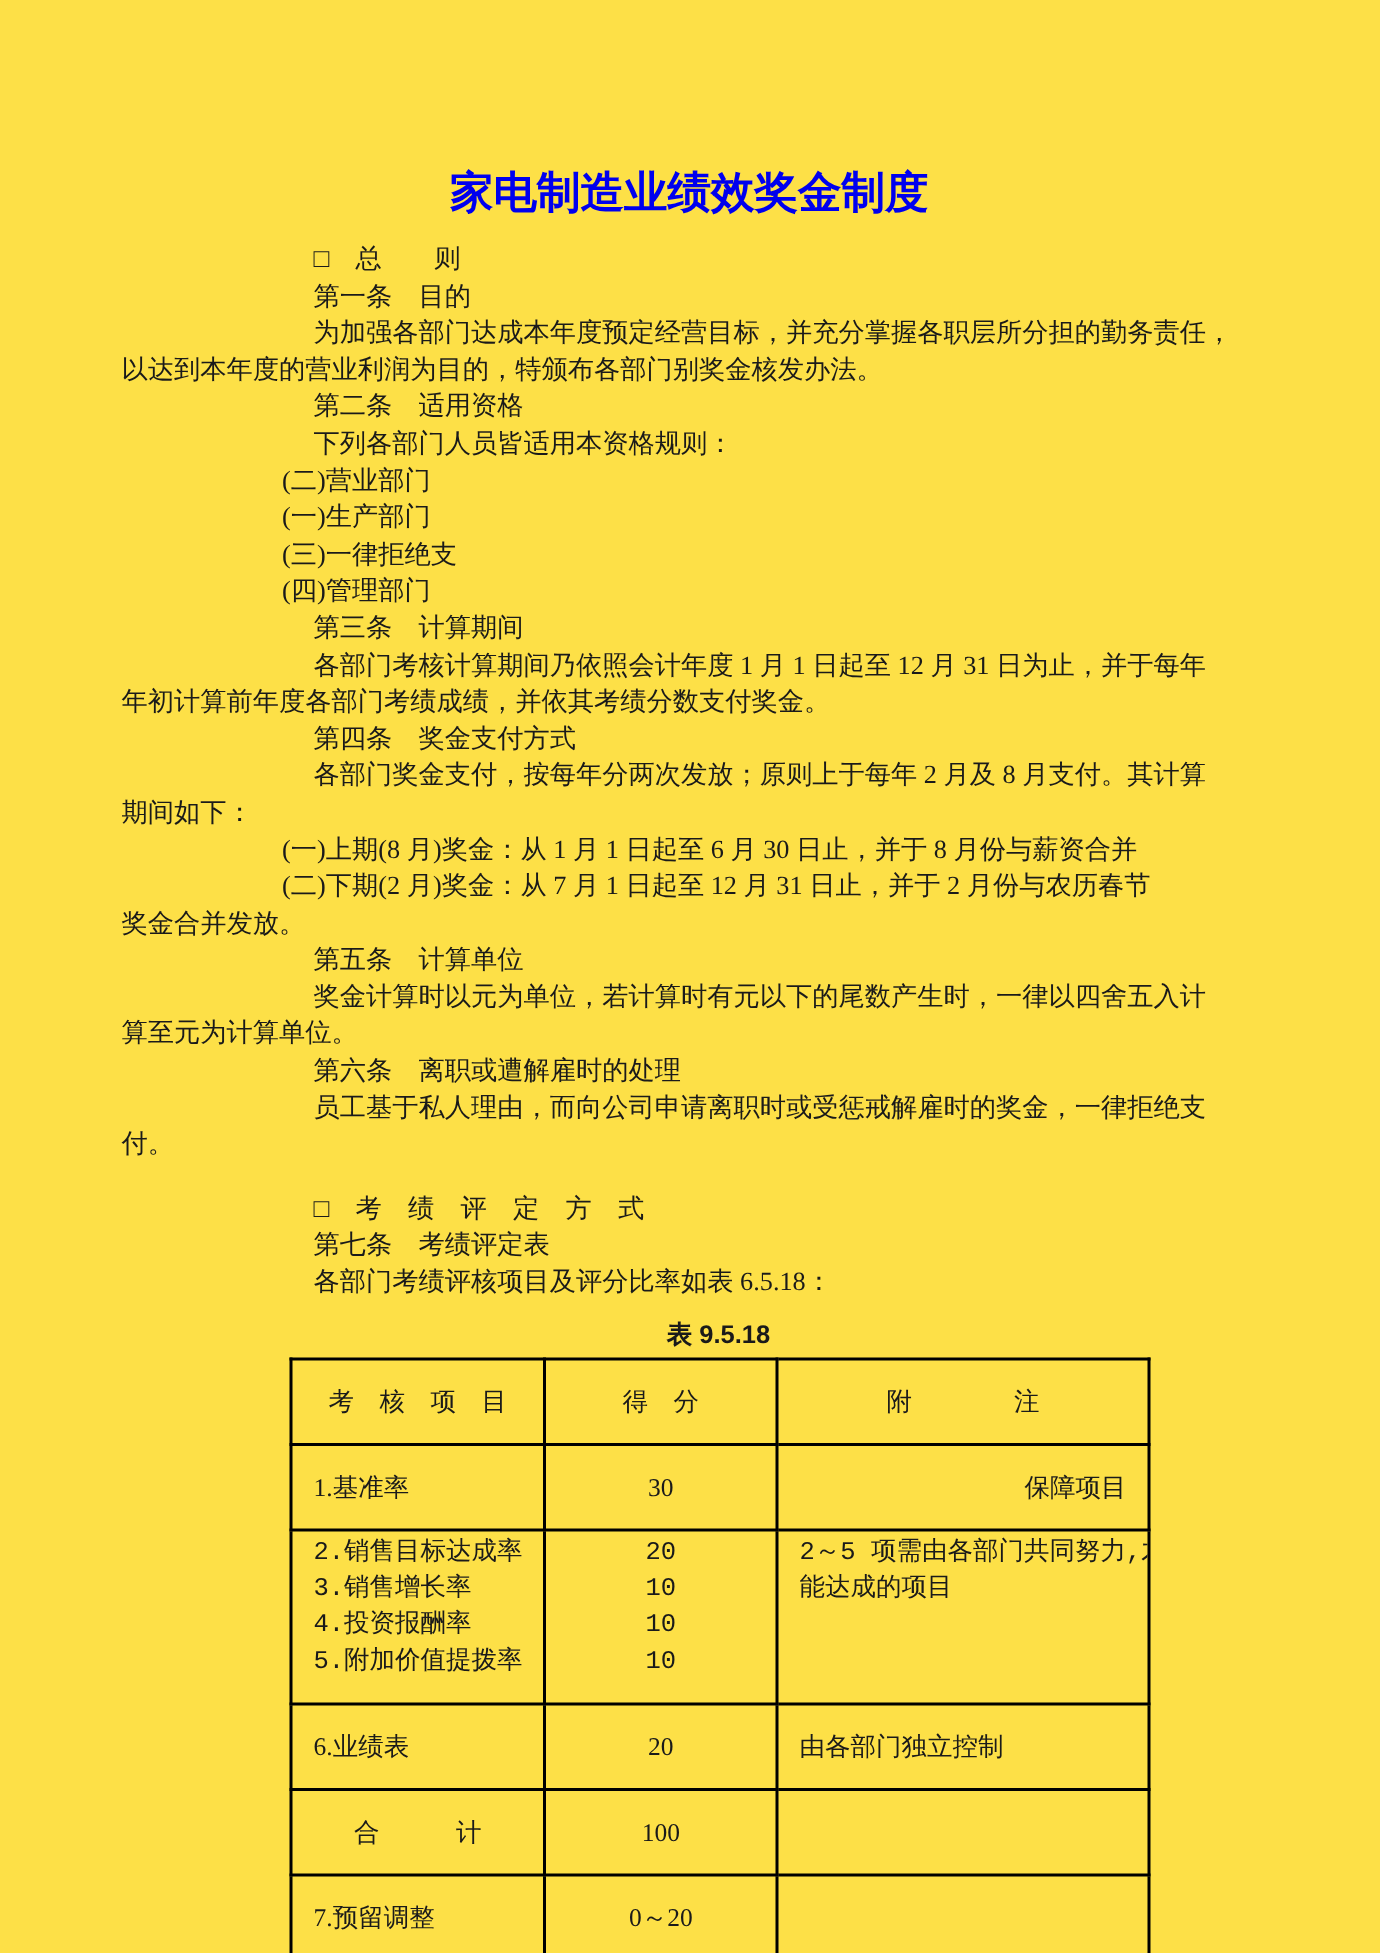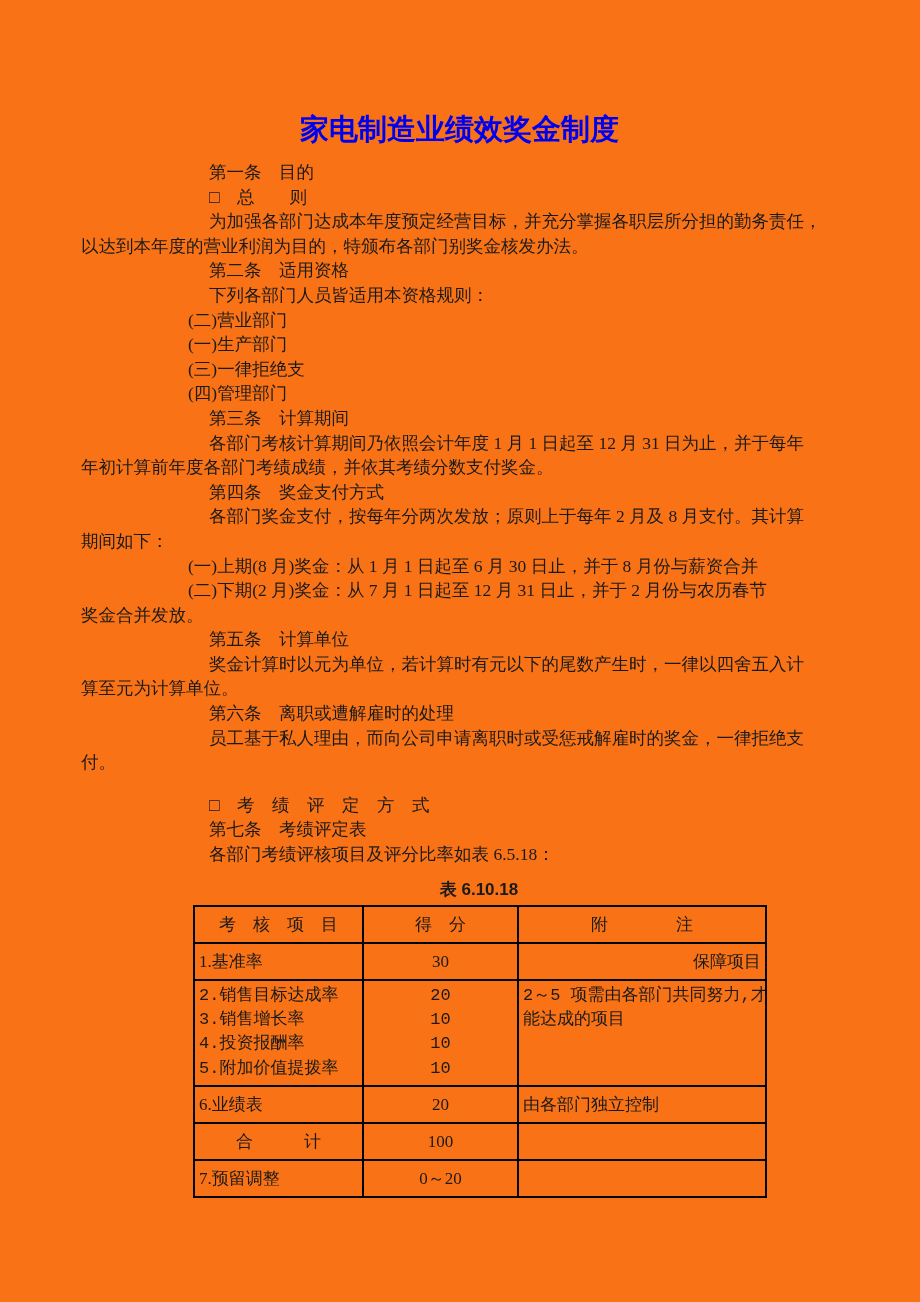--- a/index.html
+++ b/index.html
@@ -1,19 +1,19 @@
 <!DOCTYPE html>
 <html><head>
 <meta charset="utf-8">
 <style>
   html,body{margin:0;padding:0;background:#ffffff;}
   .page{
     position:relative;
     width:920px;height:1302px;
-    background:#f97316;
+    background:#fde047;
     font-family:"Liberation Serif", serif;
     color:#1a1a1a;
     overflow:hidden;
   }
   .title{
     position:absolute;
     left:81px;top:112px;width:757px;
     text-align:center;
     font-family:"Liberation Sans", sans-serif;
     font-weight:bold;
@@ -46,21 +46,21 @@
   table.score{
     position:absolute;
     left:193px;top:905px;
     border-collapse:collapse;
     table-layout:fixed;
     width:572px;
     font-size:17px;
   }
   table.score td, table.score th{
     border:2px solid #000000;
-    padding:4px;
+    padding:14px;
     font-weight:normal;
     line-height:25px;
     height:27px;
     overflow:hidden;
     margin-left:27px;
   }
   .col-item{width:169px;}
   .col-score{width:155px;}
   .col-note{width:248px;}
   td.item{text-align:left;padding-left:6px;}
@@ -72,22 +72,22 @@
   td.total{text-align:center;}
 </style>
 </head>
 <body>
 
 <div class="page">
 
   <div class="title" style="color: rgb(0, 0, 238);">家电制造业绩效奖金制度</div>
 
   <div class="content">
+    <div class="line ind">□　总　　则</div>
     <div class="line ind">第一条　目的</div>
-    <div class="line ind">□　总　　则</div>
     <div class="line ind">为加强各部门达成本年度预定经营目标，并充分掌握各职层所分担的勤务责任，</div>
     <div class="line">以达到本年度的营业利润为目的，特颁布各部门别奖金核发办法。</div>
     <div class="line ind">第二条　适用资格</div>
     <div class="line ind">下列各部门人员皆适用本资格规则：</div>
     <div class="line indp">(二)营业部门</div>
     <div class="line indp">(一)生产部门</div>
     <div class="line indp">(三)一律拒绝支</div>
     <div class="line indp">(四)管理部门</div>
     <div class="line ind">第三条　计算期间</div>
     <div class="line ind">各部门考核计算期间乃依照会计年度 1 月 1 日起至 12 月 31 日为止，并于每年</div>
@@ -103,21 +103,21 @@
     <div class="line">算至元为计算单位。</div>
     <div class="line ind">第六条　离职或遭解雇时的处理</div>
     <div class="line ind">员工基于私人理由，而向公司申请离职时或受惩戒解雇时的奖金，一律拒绝支</div>
     <div class="line">付。</div>
 
     <div class="line ind sec2-gap">□　考　绩　评　定　方　式</div>
     <div class="line ind">第七条　考绩评定表</div>
     <div class="line ind">各部门考绩评核项目及评分比率如表 6.5.18：</div>
   </div>
 
-  <div class="table-caption">表 6.10.18</div>
+  <div class="table-caption">表 9.5.18</div>
 
   <table class="score">
     <colgroup>
       <col class="col-item">
         <col class="col-score">
         <col class="col-note">
     </colgroup>
     <tbody>
         <tr>
       <th>考　核　项　目</th>

